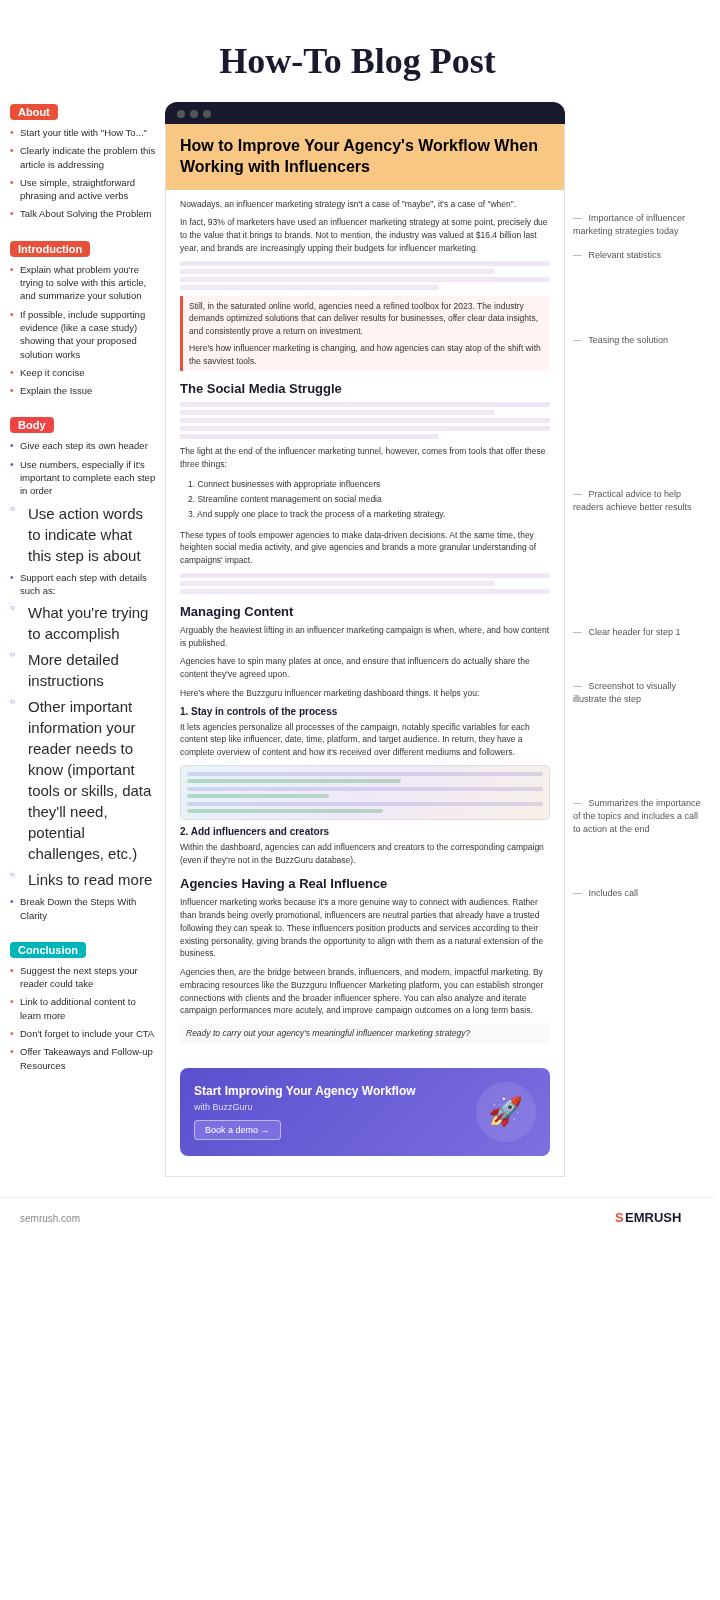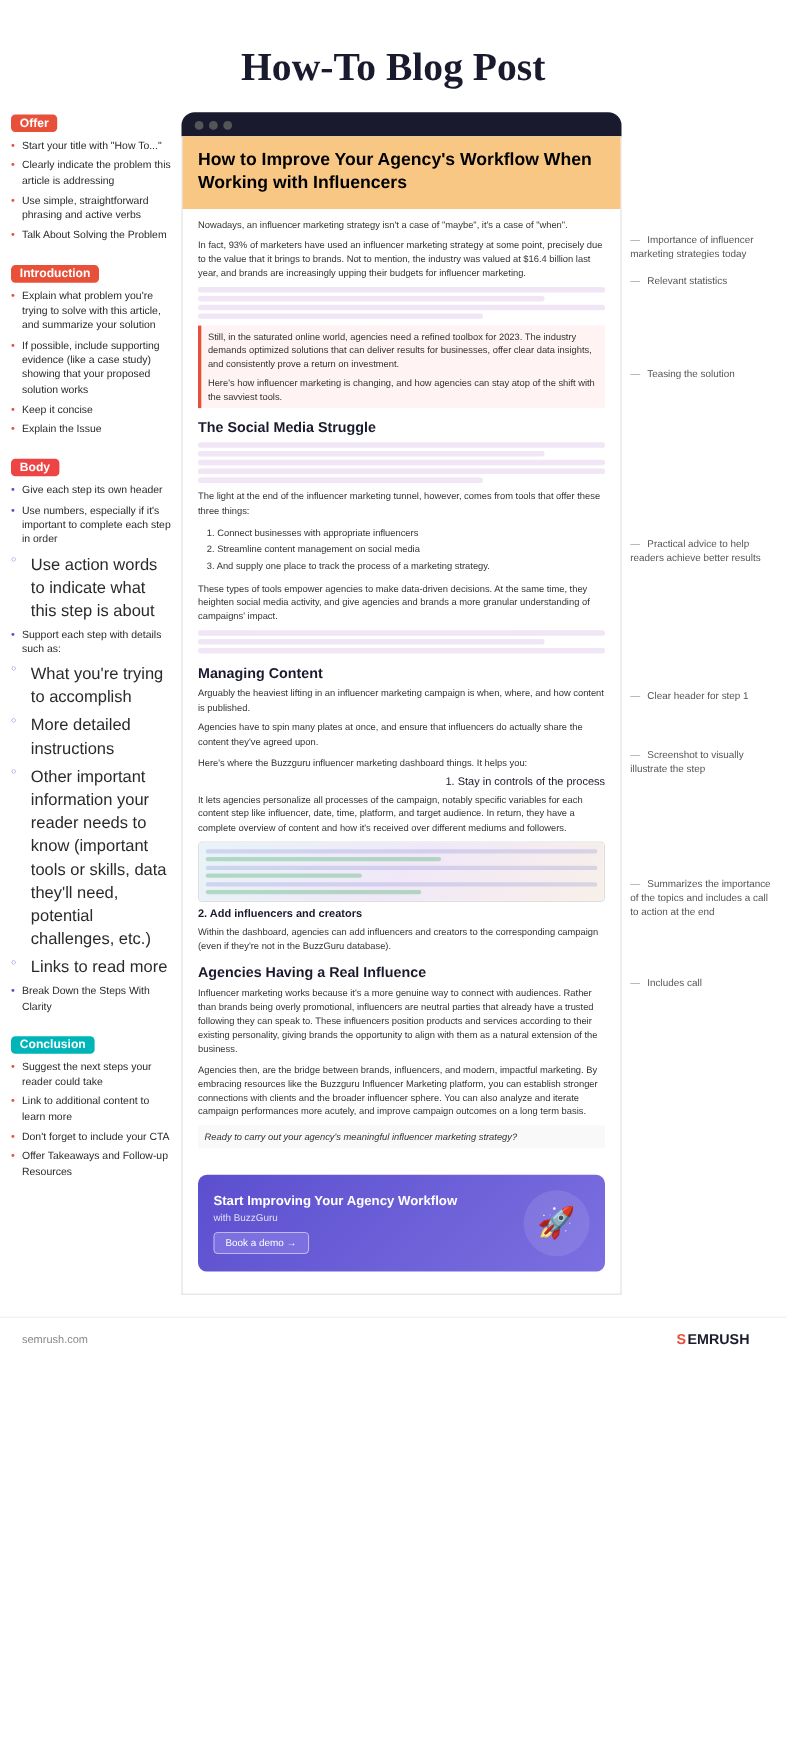--- a/index.html
+++ b/index.html
@@ -280,21 +280,21 @@
 
 <div class="page-wrapper">
 
   <h1 class="main-title">How-To Blog Post</h1>
 
   <div class="content-area">
 
     <div class="left-sidebar">
 
       <div class="sidebar-section">
-        <span class="sidebar-tag tag-title">Offer</span>
+        <span class="sidebar-tag tag-title">About</span>
         <ul class="sidebar-list">
           <li>Start your title with "How To..."</li>
           <li>Clearly indicate the problem this article is addressing</li>
           <li>Use simple, straightforward phrasing and active verbs</li>
           <li>Talk About Solving the Problem</li>
         </ul>
       </div>
 
       <div class="sidebar-section">
         <span class="sidebar-tag tag-intro">Introduction</span>
@@ -389,21 +389,21 @@
             <div class="placeholder-line medium"></div>
             <div class="placeholder-line full"></div>
           </div>
 
           <h2 class="section-header">Managing Content</h2>
 
           <p class="article-para">Arguably the heaviest lifting in an influencer marketing campaign is when, where, and how content is published.</p>
           <p class="article-para">Agencies have to spin many plates at once, and ensure that influencers do actually share the content they've agreed upon.</p>
           <p class="article-para">Here's where the Buzzguru influencer marketing dashboard things. It helps you:</p>
 
-          <p style="font-size:10px; font-weight:400; color:#1a1a2e; margin:6px 0 4px;text-align:right;">1. Stay in controls of the process</p>
+          <p style="font-size:10px; font-weight:700; color:#1a1a2e; margin:6px 0 4px;">1. Stay in controls of the process</p>
           <p class="article-para">It lets agencies personalize all processes of the campaign, notably specific variables for each content step like influencer, date, time, platform, and target audience. In return, they have a complete overview of content and how it's received over different mediums and followers.</p>
 
           <div class="screenshot-placeholder">
             <div class="screenshot-inner">
               <div class="screenshot-row"></div>
               <div class="screenshot-row colored"></div>
               <div class="screenshot-row"></div>
               <div class="screenshot-row colored" style="width:40%"></div>
               <div class="screenshot-row"></div>
               <div class="screenshot-row colored" style="width:55%"></div>

